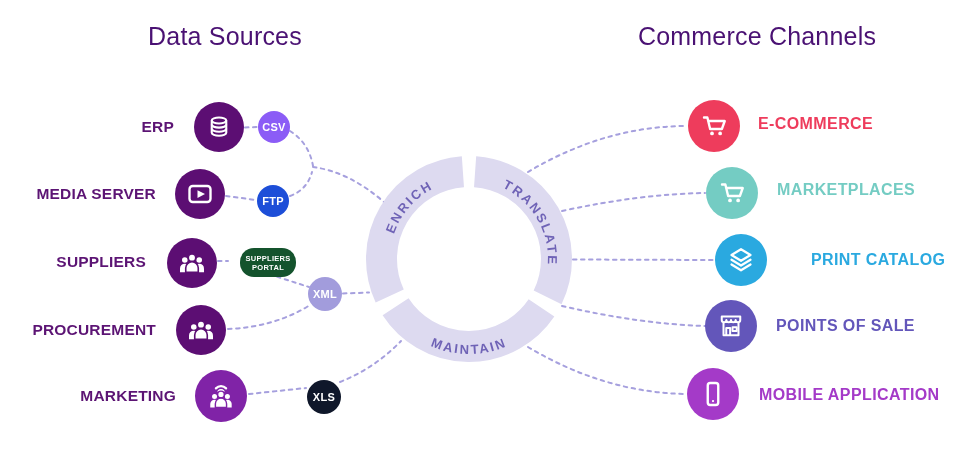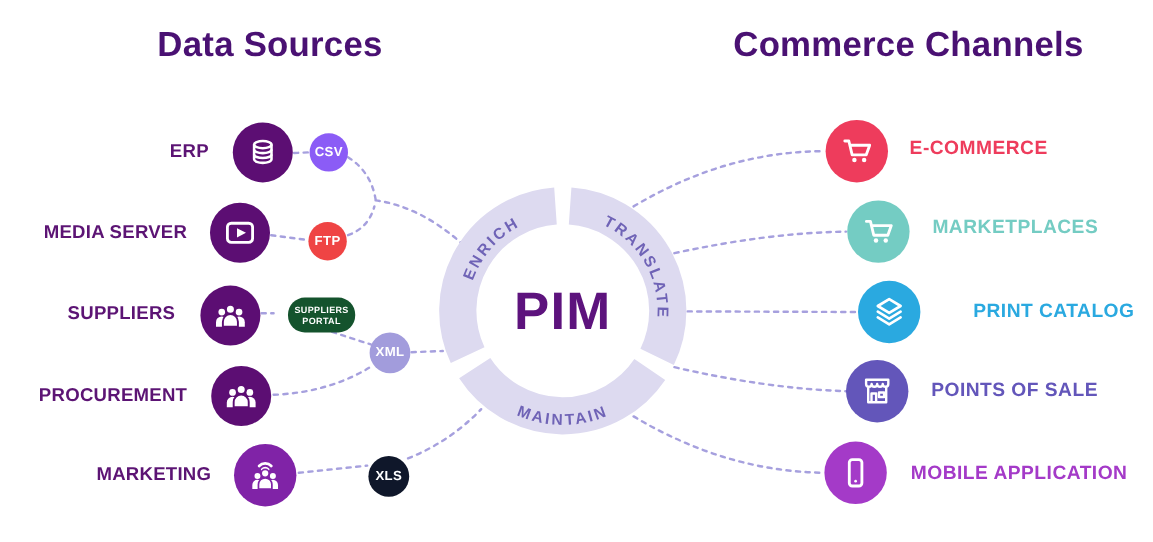--- a/index.html
+++ b/index.html
@@ -4,21 +4,21 @@
 <style>
   html,body{margin:0;padding:0;background:#fff;}
   .stage{
     position:relative;width:961px;height:452px;background:#fff;overflow:hidden;
     font-family:"Liberation Sans", sans-serif;
   }
   svg.underlay{position:absolute;left:0;top:0;width:961px;height:452px;}
   .connector{fill:none;stroke:var(--connector,#a6a0de);stroke-width:2;stroke-dasharray:3.5 4.5;stroke-linecap:round;}
   .ring-arc{fill:none;stroke:var(--ring,#dddaf0);stroke-width:31;}
   .ring-text{font:700 13px "Liberation Sans",sans-serif;fill:var(--ring_label,#6f63b6);letter-spacing:2.1px;}
-  .heading{position:absolute;width:320px;text-align:center;font-size:29px;font-weight:700;color:var(--heading,#4a1173);letter-spacing:0.2px;}
+  .heading{position:absolute;width:320px;text-align:center;font-size:25px;font-weight:400;color:var(--heading,#4a1173);letter-spacing:0.2px;}
   .hub-title{position:absolute;left:399px;top:235px;width:140px;text-align:center;
     font-size:44px;font-weight:700;color:var(--hub_title,#5d137d);letter-spacing:1px;}
   .circle{position:absolute;border-radius:50%;display:flex;align-items:center;justify-content:center;}
   .circle svg{display:block;}
   .src-label{position:absolute;width:200px;text-align:right;font-size:15.5px;font-weight:700;
     color:var(--source_label,#5c1474);letter-spacing:0.2px;line-height:20px;}
   .chan-label{position:absolute;font-size:16px;font-weight:700;letter-spacing:0.4px;line-height:20px;white-space:nowrap;}
   .badge{position:absolute;border-radius:50%;display:flex;align-items:center;justify-content:center;
     color:#fff;font-size:11px;font-weight:700;letter-spacing:0.3px;background:var(--badge,#a29cdc);}
   .pill{position:absolute;border-radius:14px;display:flex;align-items:center;justify-content:center;text-align:center;
@@ -65,21 +65,20 @@
       <textPath href="#tp-translate" startOffset="50%">TRANSLATE</textPath>
     </text>
     <text class="ring-text" text-anchor="middle">
       <textPath href="#tp-maintain" startOffset="50%">MAINTAIN</textPath>
     </text>
   </svg>
 
   <div class="heading" style="left:65px;top:22px;">Data Sources</div>
   <div class="heading" style="left:597px;top:22px;">Commerce Channels</div>
 
-  <div class="hub-title">PIM</div>
 
   <div class="src-label" style="left:-26px;top:117px;">ERP</div>
   <div class="src-label" style="left:-44px;top:184px;">MEDIA SERVER</div>
   <div class="src-label" style="left:-54px;top:252px;">SUPPLIERS</div>
   <div class="src-label" style="left:-44px;top:320px;">PROCUREMENT</div>
   <div class="src-label" style="left:-24px;top:386px;">MARKETING</div>
 
   <div class="circle" style="left: 194px; top: 102px; width: 50px; height: 50px; background: rgb(92, 14, 115);">
     <svg width="30" height="30" viewBox="0 0 24 24">
       <g fill="none" stroke="#fff" stroke-width="1.7">
@@ -135,21 +134,21 @@
         <path d="M13.8 19 v-2.9 a3.6 3.6 0 0 1 7.2 0 V19 z"></path>
         <g stroke="#8023a7" stroke-width="1.2">
           <circle cx="12" cy="8" r="2.8"></circle>
           <path d="M7.3 19 v-3.2 a4.7 4.7 0 0 1 9.4 0 V19 z"></path>
         </g>
       </g>
     </svg>
   </div>
 
   <div class="badge" style="left: 258px; top: 111px; width: 32px; height: 32px; background: #8b5cf6;">CSV</div>
-  <div class="badge" style="left: 257px; top: 185px; width: 32px; height: 32px; background: #ef4444;">FTP</div>
+  <div class="badge" style="left: 257px; top: 185px; width: 32px; height: 32px; background: #1d4ed8;">FTP</div>
   <div class="pill" style="left: 240px; top: 248px; width: 56px; height: 29px; background: #14532d;">SUPPLIERS PORTAL</div>
   <div class="badge" style="left: 308px; top: 277px; width: 34px; height: 34px; background: rgb(162, 156, 220);">XML</div>
   <div class="badge" style="left: 307px; top: 380px; width: 34px; height: 34px; background: #0f172a;">XLS</div>
 
   <div class="circle" style="left: 688px; top: 100px; width: 52px; height: 52px; background: rgb(238, 60, 92);">
     <svg width="30" height="30" viewBox="0 0 24 24">
       <path d="M4 5.2 h2.7 l2.2 9.2 h9.4 l2.3 -6.4 H7.8" fill="none" stroke="#fff" stroke-width="1.9" stroke-linecap="round" stroke-linejoin="round"></path>
       <circle cx="10.4" cy="17.9" r="1.5" fill="#fff"></circle>
       <circle cx="16.9" cy="17.9" r="1.5" fill="#fff"></circle>
     </svg>

